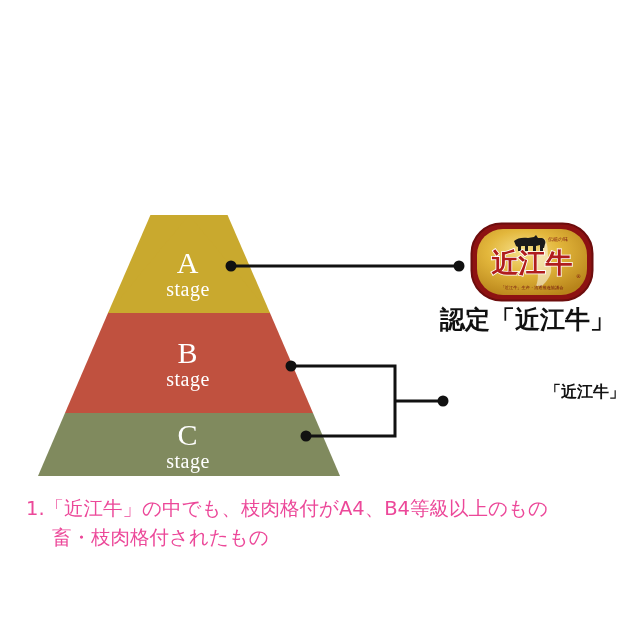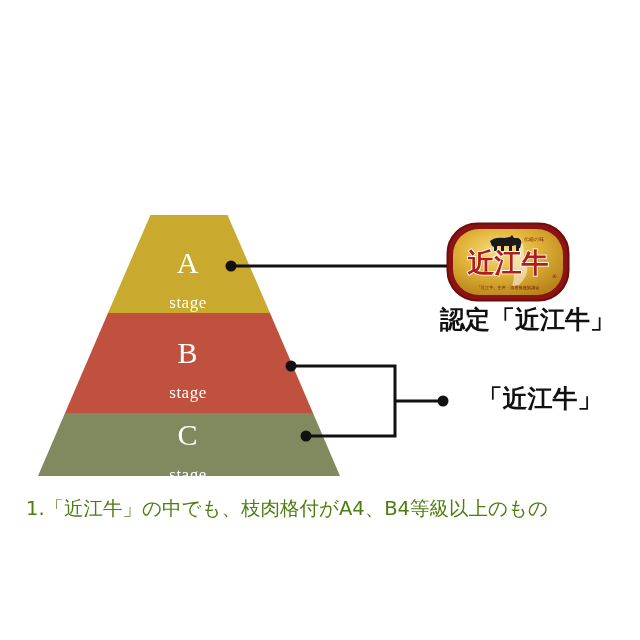--- a/index.html
+++ b/index.html
@@ -77,32 +77,32 @@
     white-space: nowrap;
   }
   .tier-letter .big {
     display: block;
     font-size: 30px;
     font-weight: 400;
     letter-spacing: 1px;
   }
   .tier-letter .small {
     display: block;
-    font-size: 17px;
-    margin-top: 16px;
+    font-size: 20px;
+    margin-top: 1px;
     letter-spacing: 0.5px;
   }
   #tierA-label { left: 158px; top: 248px; width: 60px; }
   #tierB-label { left: 158px; top: 338px; width: 60px; }
   #tierC-label { left: 158px; top: 420px; width: 60px; }
 
   
   .logo-badge {
     position: absolute;
-    left: 446px;
+    left: 470px;
     top: 222px;
     width: 124px;
     height: 80px;
   }
   .logo-caption {
     position: absolute;
     left: 440px;
     top: 303px;
     width: 180px;
     text-align: left;
@@ -111,38 +111,38 @@
     letter-spacing: 0px;
     color: #111111;
     font-family: "DejaVu Serif", "Liberation Serif", serif;
     white-space: nowrap;
   }
   .bracket-caption {
     position: absolute;
     left: 455px;
     top: 382px;
     width: 170px;
-    text-align: center;
-    font-size: 25px;
+    text-align: right;
+    font-size: 16px;
     font-weight: 700;
     color: #111111;
     font-family: "DejaVu Serif", "Liberation Serif", serif;
     white-space: nowrap;
   }
 
   
   .notes {
     position: absolute;
     left: 26px;
     top: 494px;
     width: 600px;
     font-family: "DejaVu Sans", "Liberation Sans", sans-serif;
     font-size: 19.5px;
     line-height: 29px;
-    color: #4d7c0f;
+    color: #ec4899;
     letter-spacing: 0px;
   }
   .notes .line { white-space: nowrap; }
   .notes .indent { padding-left: 26px; }
 </style>
 </head>
 <body>
 
 <div class="banner">最高品質の証</div>
 <div class="main-title">認定近江牛</div>
@@ -225,13 +225,16 @@
   </svg>
 </div>
 
 <div class="logo-caption">認定「近江牛」</div>
 <div class="bracket-caption">「近江牛」</div>
 
 <div class="notes">
   <div class="line">
     <span>1.</span><span>「近江牛」の中でも、枝肉格付がA4、B4等級以上のもの</span>
   </div>
+  <div class="line indent">
+    <span>畜・枝肉格付されたもの</span>
+  </div>
 </div>
 
 </body></html>

